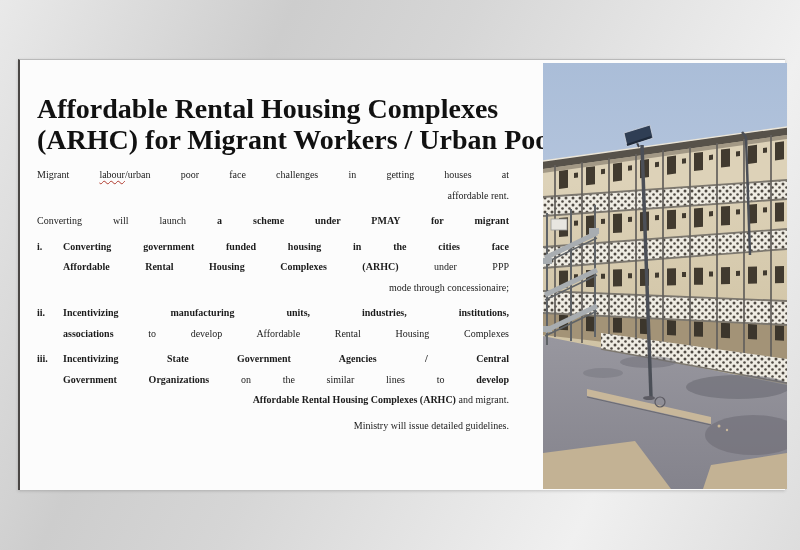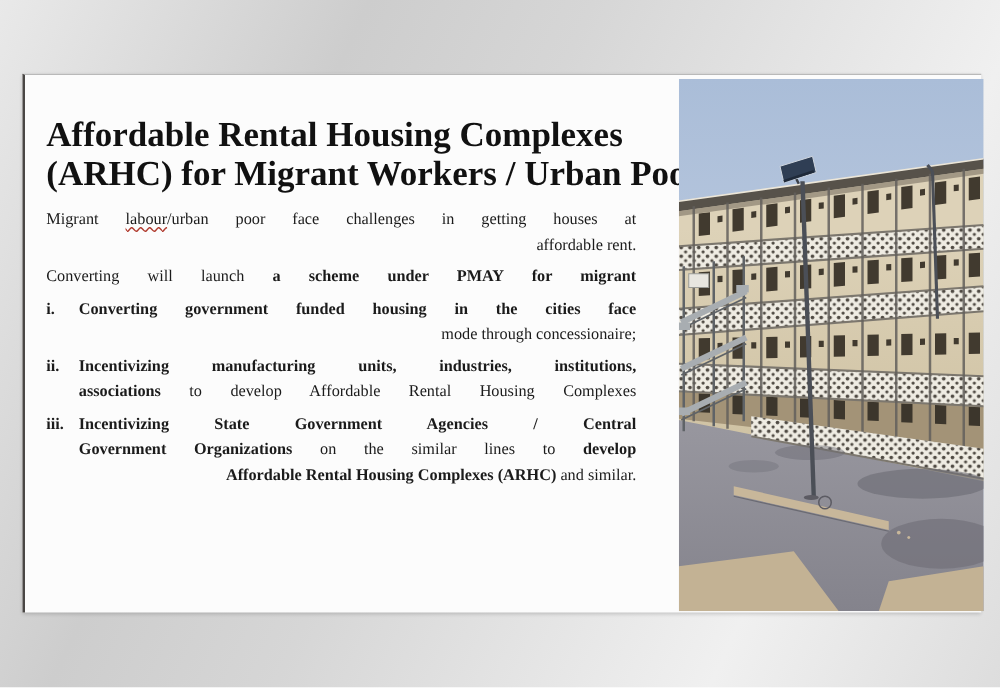--- a/index.html
+++ b/index.html
@@ -20,21 +20,21 @@
     position:absolute; left:0; top:0; width:506px; height:431px;
     padding:8px 0 0 17px; box-sizing:border-box;
     color:#1b1b1b;
     margin-top:25px;
   }
   h1.title{
     margin:0 0 10px 0; padding:0;
     font-size:28px; line-height:31px; font-weight:bold; color:#111;
   }
   h1.title .tl{display:block; white-space:nowrap;}
-  .bodytext{width:472px; font-size:13px; line-height:20.5px;}
+  .bodytext{width:472px; font-size:10px; line-height:20.5px;}
   .para{margin:0 0 5px 0;}
   .li{display:flex; margin:0 0 5px 0;}
   .num{width:26px; font-weight:bold; flex:0 0 26px;}
   .licontent{flex:1; min-width:0;}
   .jline{text-align:justify; text-align-last:justify; white-space:nowrap; overflow:hidden;}
   .lline{text-align:right; white-space:nowrap; overflow:hidden;}
   .b{font-weight:bold;}
   .sq{
     text-decoration-line:underline; text-decoration-style:wavy;
     text-decoration-color:#b03a2e; text-decoration-thickness:1px;
@@ -65,41 +65,45 @@
         </div>
 
         <div class="para">
           <div class="jline"><span>Converting will launch </span><span class="b">a scheme under PMAY for migrant</span></div>
         </div>
 
         <div class="li">
           <div class="num">i.</div>
           <div class="licontent">
             <div class="jline"><span class="b">Converting government funded housing in the cities face</span></div>
+            <div class="jline"><span class="b">Affordable Rental Housing Complexes (ARHC)</span><span> under PPP</span></div>
             <div class="lline"><span>mode through concessionaire;</span></div>
           </div>
         </div>
 
         <div class="li">
           <div class="num">ii.</div>
           <div class="licontent">
             <div class="jline"><span class="b">Incentivizing manufacturing units, industries, institutions,</span></div>
             <div class="jline"><span class="b">associations</span><span> to develop Affordable Rental Housing Complexes</span></div>
           </div>
         </div>
 
         <div class="li">
           <div class="num">iii.</div>
           <div class="licontent">
             <div class="jline"><span class="b">Incentivizing State Government Agencies / Central</span></div>
             <div class="jline"><span class="b">Government Organizations</span><span> on the similar lines to </span><span class="b">develop</span></div>
-            <div class="lline"><span class="b">Affordable Rental Housing Complexes (ARHC)</span><span> and similar.</span></div>
+            <div class="lline"><span class="b">Affordable Rental Housing Complexes (ARHC)</span><span> and migrant.</span></div>
           </div>
         </div>
 
+        <div class="para">
+          <div class="lline"><span>Ministry will issue detailed guidelines.</span></div>
+        </div>
 
       </div>
     </div>
 
     <div class="photo-wrap">
       <svg width="244" height="426" viewBox="0 0 244 426" xmlns="http://www.w3.org/2000/svg">
         <defs>
           <linearGradient id="skyGrad" x1="0" y1="0" x2="0" y2="1">
             <stop offset="0" stop-color="#aabdd8"></stop>
             <stop offset="1" stop-color="#ccd7e7"></stop>

